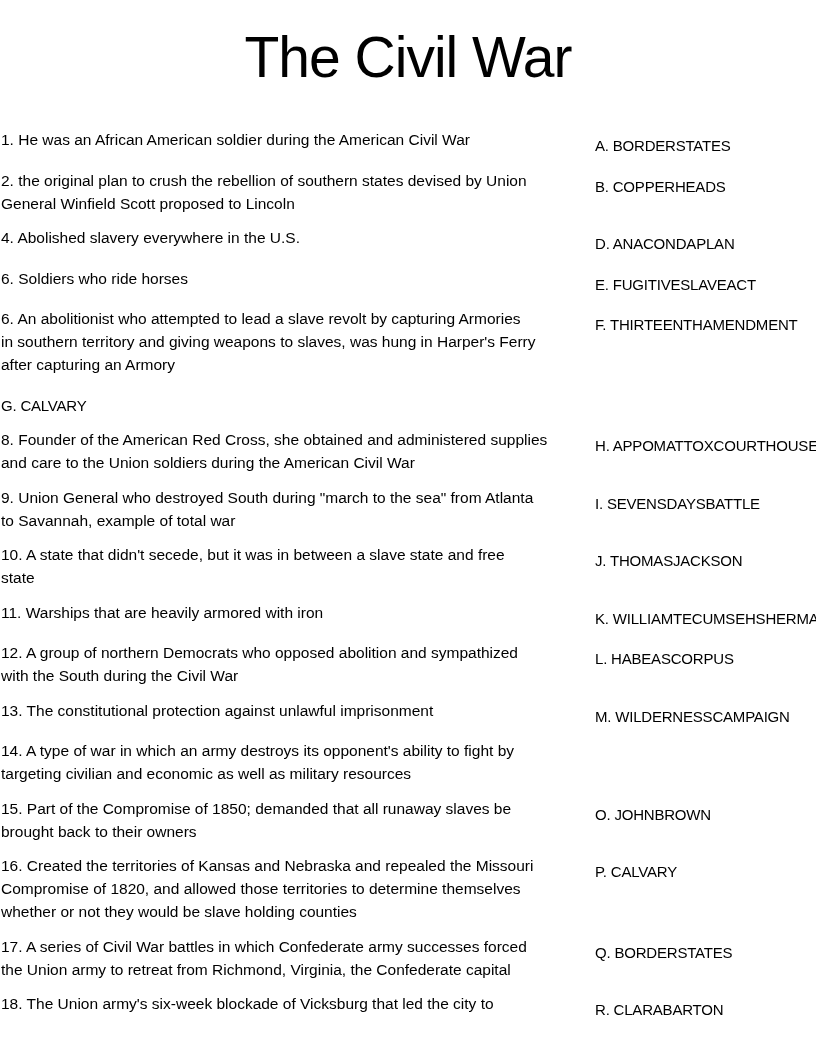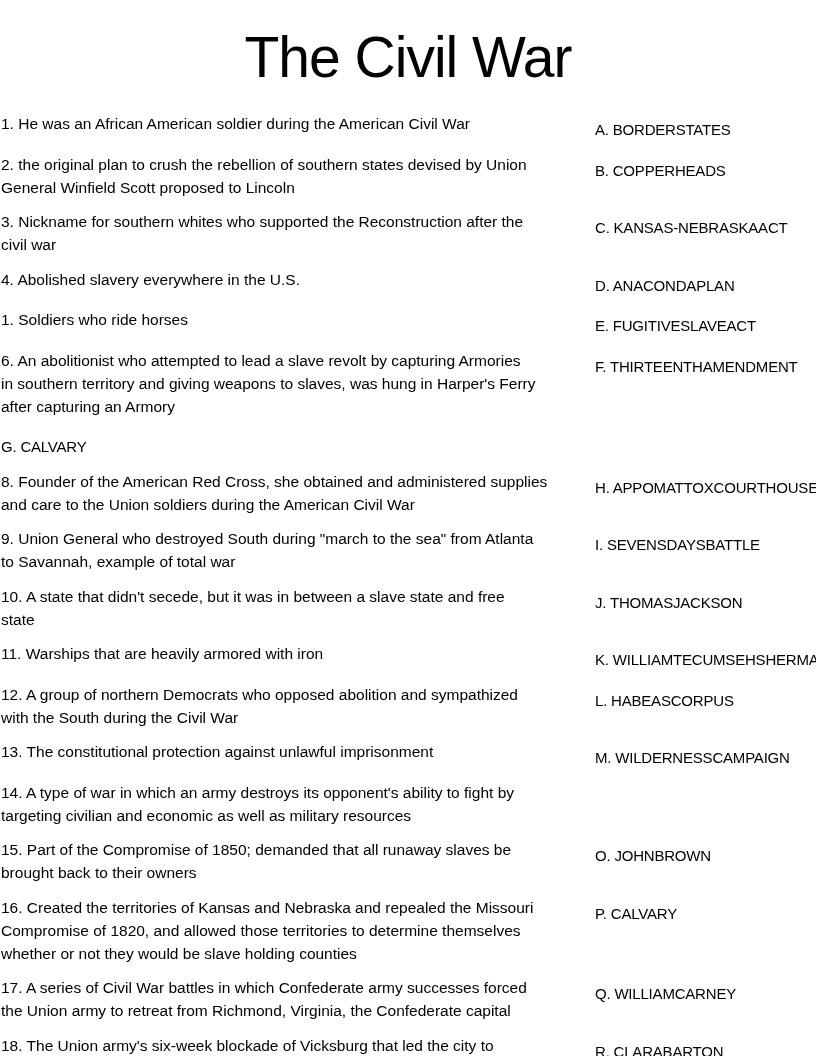--- a/index.html
+++ b/index.html
@@ -13,21 +13,21 @@
     background: #ffffff;
     color: #000000;
     font-family: "Liberation Sans", "DejaVu Sans", sans-serif;
   }
   .page {
     width: 816px;
     height: 1056px;
     overflow: hidden;
   }
   .title {
-    margin: 24px 0 22px 0;
+    margin: 24px 0 38px 0;
     text-align: center;
     font-size: 57px;
     line-height: 66px;
     font-weight: 400;
     letter-spacing: -1px;
     white-space: nowrap;
   }
   .rows {
     padding-left: 1px;
   }
@@ -63,33 +63,28 @@
       <div class="q">1. He was an African American soldier during the American Civil War</div>
       <div class="a">A. BORDERSTATES</div>
     </div>
 
     <div class="row">
       <div class="q">2. the original plan to crush the rebellion of southern states devised by Union
 General Winfield Scott proposed to Lincoln</div>
       <div class="a">B. COPPERHEADS</div>
     </div>
 
-    <div class="row">
-      <div class="q">3. Nickname for southern whites who supported the Reconstruction after the
-civil war</div>
-      <div class="a">C. KANSAS-NEBRASKAACT</div>
-    </div>
 
     <div class="row">
       <div class="q">4. Abolished slavery everywhere in the U.S.</div>
       <div class="a">D. ANACONDAPLAN</div>
     </div>
 
     <div class="row">
-      <div class="q">1. Soldiers who ride horses</div>
+      <div class="q">6. Soldiers who ride horses</div>
       <div class="a">E. FUGITIVESLAVEACT</div>
     </div>
 
     <div class="row">
       <div class="q">6. An abolitionist who attempted to lead a slave revolt by capturing Armories
 in southern territory and giving weapons to slaves, was hung in Harper's Ferry
 after capturing an Armory</div>
       <div class="a">F. THIRTEENTHAMENDMENT</div>
     </div>
 
@@ -145,21 +140,21 @@
     <div class="row">
       <div class="q">16. Created the territories of Kansas and Nebraska and repealed the Missouri
 Compromise of 1820, and allowed those territories to determine themselves
 whether or not they would be slave holding counties</div>
       <div class="a">P. CALVARY</div>
     </div>
 
     <div class="row">
       <div class="q">17. A series of Civil War battles in which Confederate army successes forced
 the Union army to retreat from Richmond, Virginia, the Confederate capital</div>
-      <div class="a">Q. WILLIAMCARNEY</div>
+      <div class="a">Q. BORDERSTATES</div>
     </div>
 
     <div class="row">
       <div class="q">18. The Union army's six-week blockade of Vicksburg that led the city to</div>
       <div class="a">R. CLARABARTON</div>
     </div>
 
   </div>
 </div>
 

